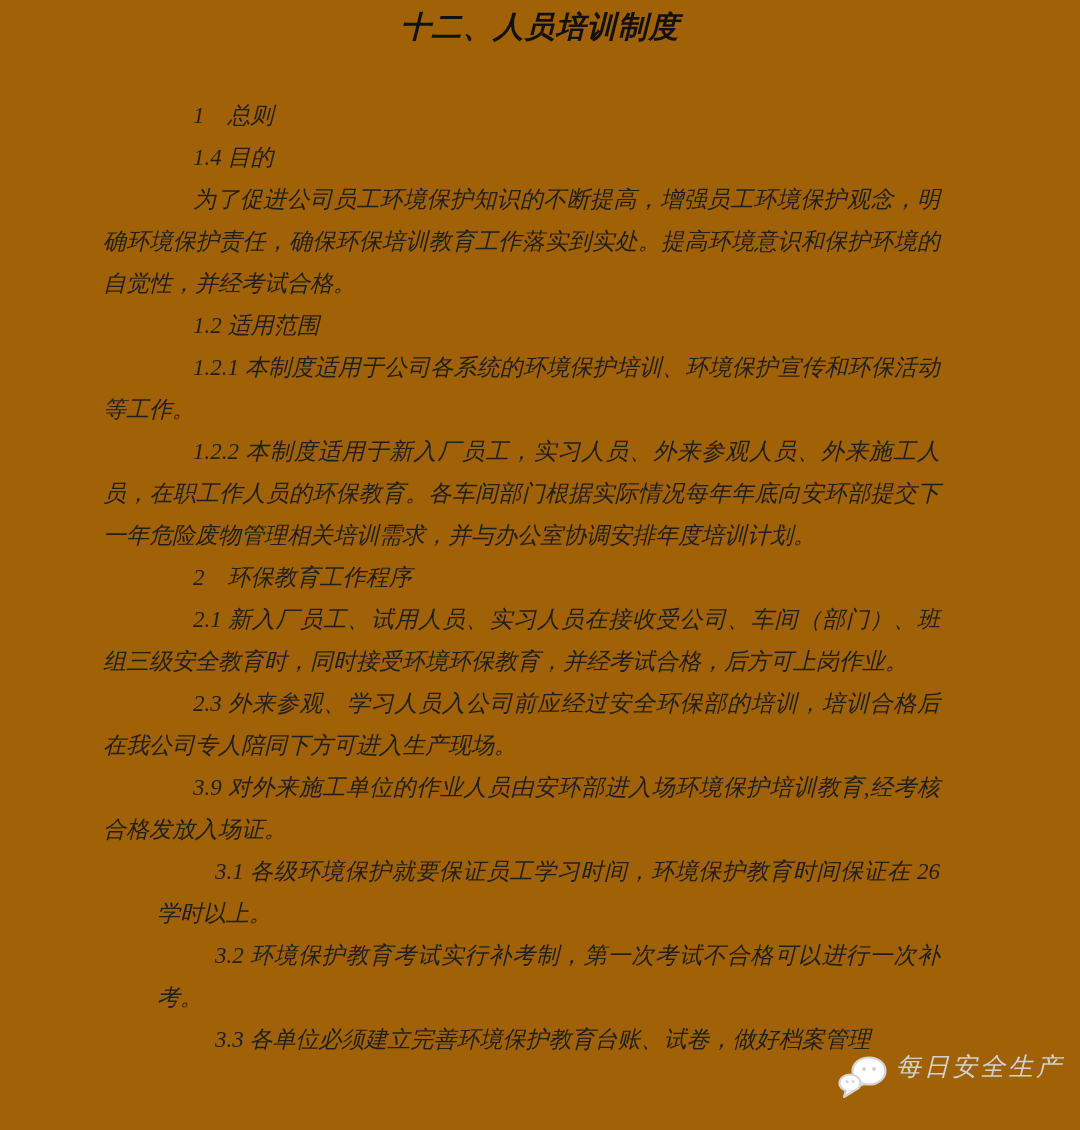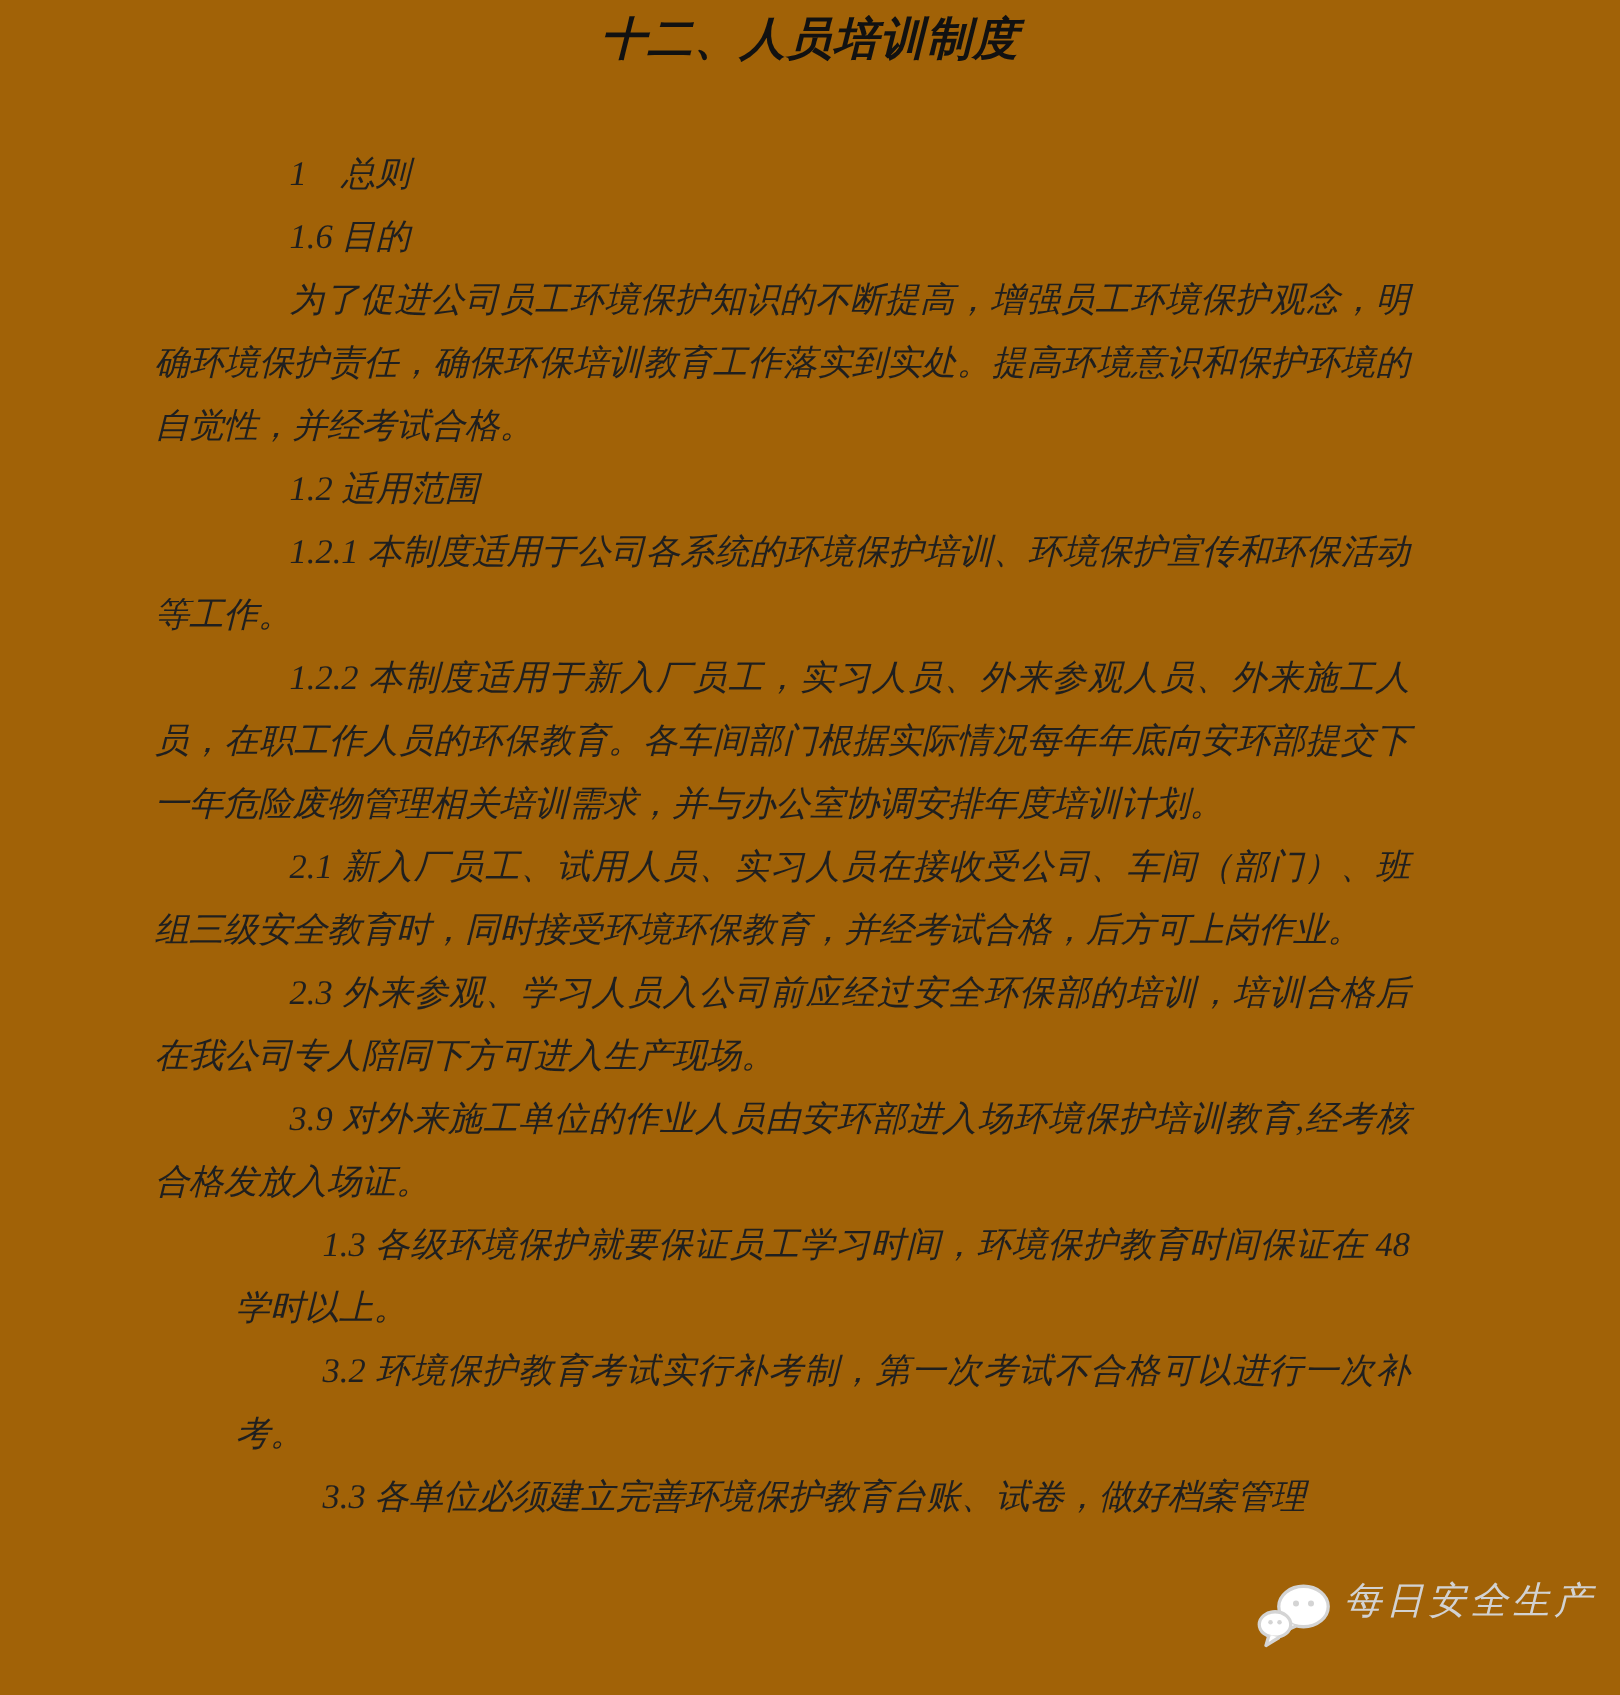--- a/index.html
+++ b/index.html
@@ -58,29 +58,30 @@
 </style>
 </head>
 <body>
 
 <div id="page">
 
   <h1 id="doc-title">十二、人员培训制度</h1>
 
   <div id="doc-body">
       <p class="g-s12">1　总则</p>
-      <p class="g-s12">1.6 目的</p>
+      <p class="g-s12">1.4 目的</p>
       <p class="g-s12">为了促进公司员工环境保护知识的不断提高，增强员工环境保护观念，明确环境保护责任，确保环保培训教育工作落实到实处。提高环境意识和保护环境的自觉性，并经考试合格。</p>
       <p class="g-s12">1.2 适用范围</p>
       <p class="g-s12">1.2.1 本制度适用于公司各系统的环境保护培训、环境保护宣传和环保活动等工作。</p>
       <p class="g-s12">1.2.2 本制度适用于新入厂员工，实习人员、外来参观人员、外来施工人员，在职工作人员的环保教育。各车间部门根据实际情况每年年底向安环部提交下一年危险废物管理相关培训需求，并与办公室协调安排年度培训计划。</p>
+      <p class="g-s12">2　环保教育工作程序</p>
       <p class="g-s12">2.1 新入厂员工、试用人员、实习人员在接收受公司、车间（部门）、班组三级安全教育时，同时接受环境环保教育，并经考试合格，后方可上岗作业。</p>
       <p class="g-s12">2.3 外来参观、学习人员入公司前应经过安全环保部的培训，培训合格后在我公司专人陪同下方可进入生产现场。</p>
       <p class="g-s12">3.9 对外来施工单位的作业人员由安环部进入场环境保护培训教育,经考核合格发放入场证。</p>
-      <p class="g-s3">1.3 各级环境保护就要保证员工学习时间，环境保护教育时间保证在 48 学时以上。</p>
+      <p class="g-s3">3.1 各级环境保护就要保证员工学习时间，环境保护教育时间保证在 26 学时以上。</p>
       <p class="g-s3">3.2 环境保护教育考试实行补考制，第一次考试不合格可以进行一次补考。</p>
       <p class="g-s3">3.3 各单位必须建立完善环境保护教育台账、试卷，做好档案管理</p>
     </div>
 
   <div id="watermark">
     <span>
       <svg width="52" height="50" viewBox="0 0 52 50">
         <g fill="none" stroke="#d4d4d4" stroke-width="2.2">
 
           <ellipse cx="31" cy="21" rx="16.5" ry="13.5" fill="#ffffff"></ellipse>

